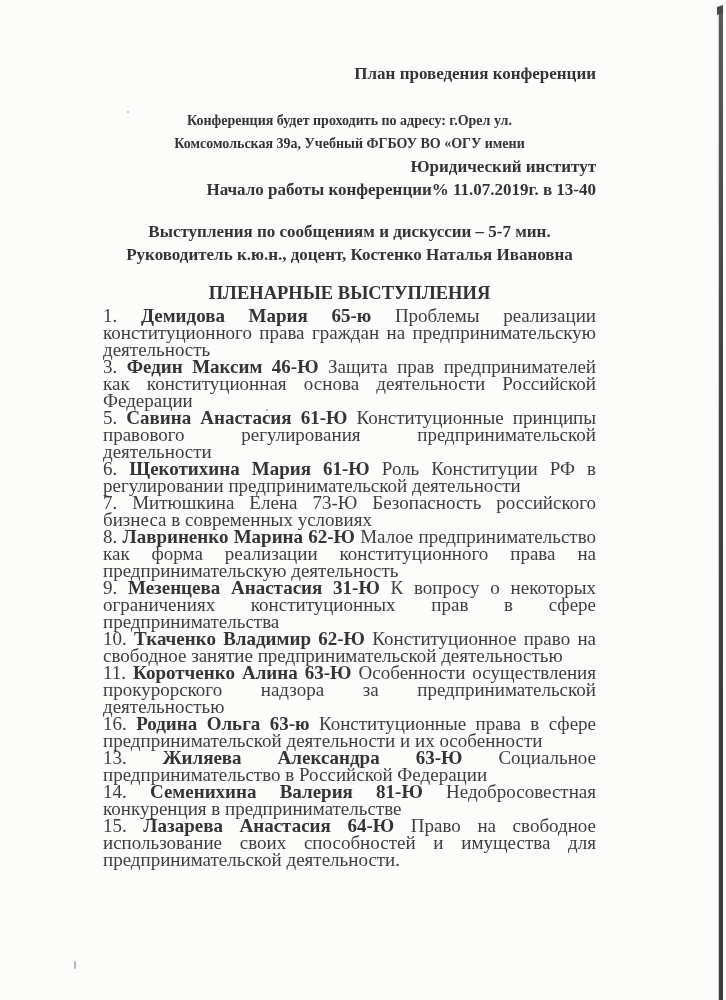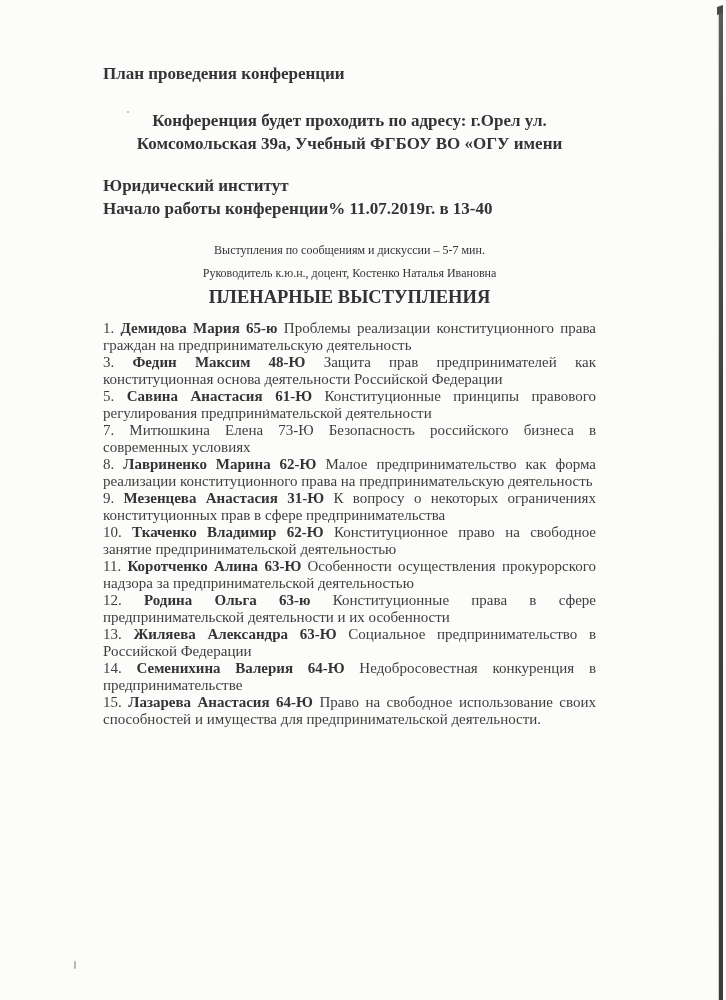--- a/index.html
+++ b/index.html
@@ -21,60 +21,60 @@
     background: #fcfcfb;
   }
   .content {
     position: absolute;
     left: 103px;
     top: 0;
     width: 493px;
   }
   .doc-title {
     margin-top: 62px;
-    text-align: left;
+    text-align: right;
     font-weight: bold;
     font-size: 17px;
     line-height: 23px;
     color: #343434;
   }
   .address {
     margin-top: 24px;
     text-align: center;
     font-weight: bold;
-    font-size: 17px;
+    font-size: 14px;
     line-height: 23px;
     color: #343434;
   }
   .info {
-    margin-top: 19px;
-    text-align: left;
+    text-align: right;
     font-weight: bold;
     font-size: 17px;
     line-height: 23px;
     color: #343434;
   }
   .notes {
     margin-top: 19px;
     text-align: center;
-    font-weight: normal;
-    font-size: 12px;
+    font-weight: bold;
+    font-size: 17px;
     line-height: 23px;
     color: #343434;
   }
   .section-title {
+    margin-top: 15px;
     text-align: center;
     font-weight: bold;
     font-size: 18.5px;
     line-height: 25px;
     color: #333333;
   }
   .agenda {
-    margin-top: 10px;
-    font-size: 15px;
+    margin-top: 1px;
+    font-size: 19px;
     line-height: 17px;
     text-align: justify;
     color: #3e3e3e;
   }
   .agenda p.agenda-item {
     margin: 0;
     padding: 0;
   }
   .agenda .speaker {
     font-weight: bold;
@@ -153,30 +153,31 @@
 
     <div class="notes">
       <div>Выступления по сообщениям и дискуссии – 5-7 мин.</div>
       <div>Руководитель к.ю.н., доцент, Костенко Наталья Ивановна</div>
     </div>
 
     <div class="section-title">ПЛЕНАРНЫЕ ВЫСТУПЛЕНИЯ</div>
 
     <div class="agenda">
         <p class="agenda-item"><span>1. </span><span class="speaker">Демидова Мария 65-ю</span><span> Проблемы реализации конституционного права граждан на предпринимательскую деятельность</span></p>
-        <p class="agenda-item"><span>3. </span><span class="speaker">Федин Максим 48-Ю</span><span> Защита прав предпринимателей как конституционная основа деятельности Российской Федерации</span></p>
+        <p class="agenda-item"><span>3. </span><span class="speaker">Федин Максим 46-Ю</span><span> Защита прав предпринимателей как конституционная основа деятельности Российской Федерации</span></p>
         <p class="agenda-item"><span>5. </span><span class="speaker">Савина Анастасия 61-Ю</span><span> Конституционные принципы правового регулирования предпринимательской деятельности</span></p>
+        <p class="agenda-item"><span>6. </span><span class="speaker">Щекотихина Мария 61-Ю</span><span> Роль Конституции РФ в регулировании предпринимательской деятельности</span></p>
         <p class="agenda-item"><span>7. </span><span class="speaker plain">Митюшкина Елена 73-Ю</span><span> Безопасность российского бизнеса в современных условиях</span></p>
         <p class="agenda-item"><span>8. </span><span class="speaker">Лавриненко Марина 62-Ю</span><span> Малое предпринимательство как форма реализации конституционного права на предпринимательскую деятельность</span></p>
         <p class="agenda-item"><span>9. </span><span class="speaker">Мезенцева Анастасия 31-Ю</span><span> К вопросу о некоторых ограничениях конституционных прав в сфере предпринимательства</span></p>
         <p class="agenda-item"><span>10. </span><span class="speaker">Ткаченко Владимир 62-Ю</span><span> Конституционное право на свободное занятие предпринимательской деятельностью</span></p>
         <p class="agenda-item"><span>11. </span><span class="speaker">Коротченко Алина 63-Ю</span><span> Особенности осуществления прокурорского надзора за предпринимательской деятельностью</span></p>
-        <p class="agenda-item"><span>12. </span><span class="speaker">Родина Ольга 63-ю</span><span> Конституционные права в сфере предпринимательской деятельности и их особенности</span></p>
+        <p class="agenda-item"><span>16. </span><span class="speaker">Родина Ольга 63-ю</span><span> Конституционные права в сфере предпринимательской деятельности и их особенности</span></p>
         <p class="agenda-item"><span>13. </span><span class="speaker">Жиляева Александра 63-Ю</span><span> Социальное предпринимательство в Российской Федерации</span></p>
-        <p class="agenda-item"><span>14. </span><span class="speaker">Семенихина Валерия 64-Ю</span><span> Недобросовестная конкуренция в предпринимательстве</span></p>
+        <p class="agenda-item"><span>14. </span><span class="speaker">Семенихина Валерия 81-Ю</span><span> Недобросовестная конкуренция в предпринимательстве</span></p>
         <p class="agenda-item"><span>15. </span><span class="speaker">Лазарева Анастасия 64-Ю</span><span> Право на свободное использование своих способностей и имущества для предпринимательской деятельности.</span></p>
       </div>
 
   </div>
 
   <div class="scan-edge"></div>
   <div class="scan-edge-top"></div>
   <div class="speck-1"></div>
   <div class="speck-2"></div>
   <div class="speck-3"></div>

